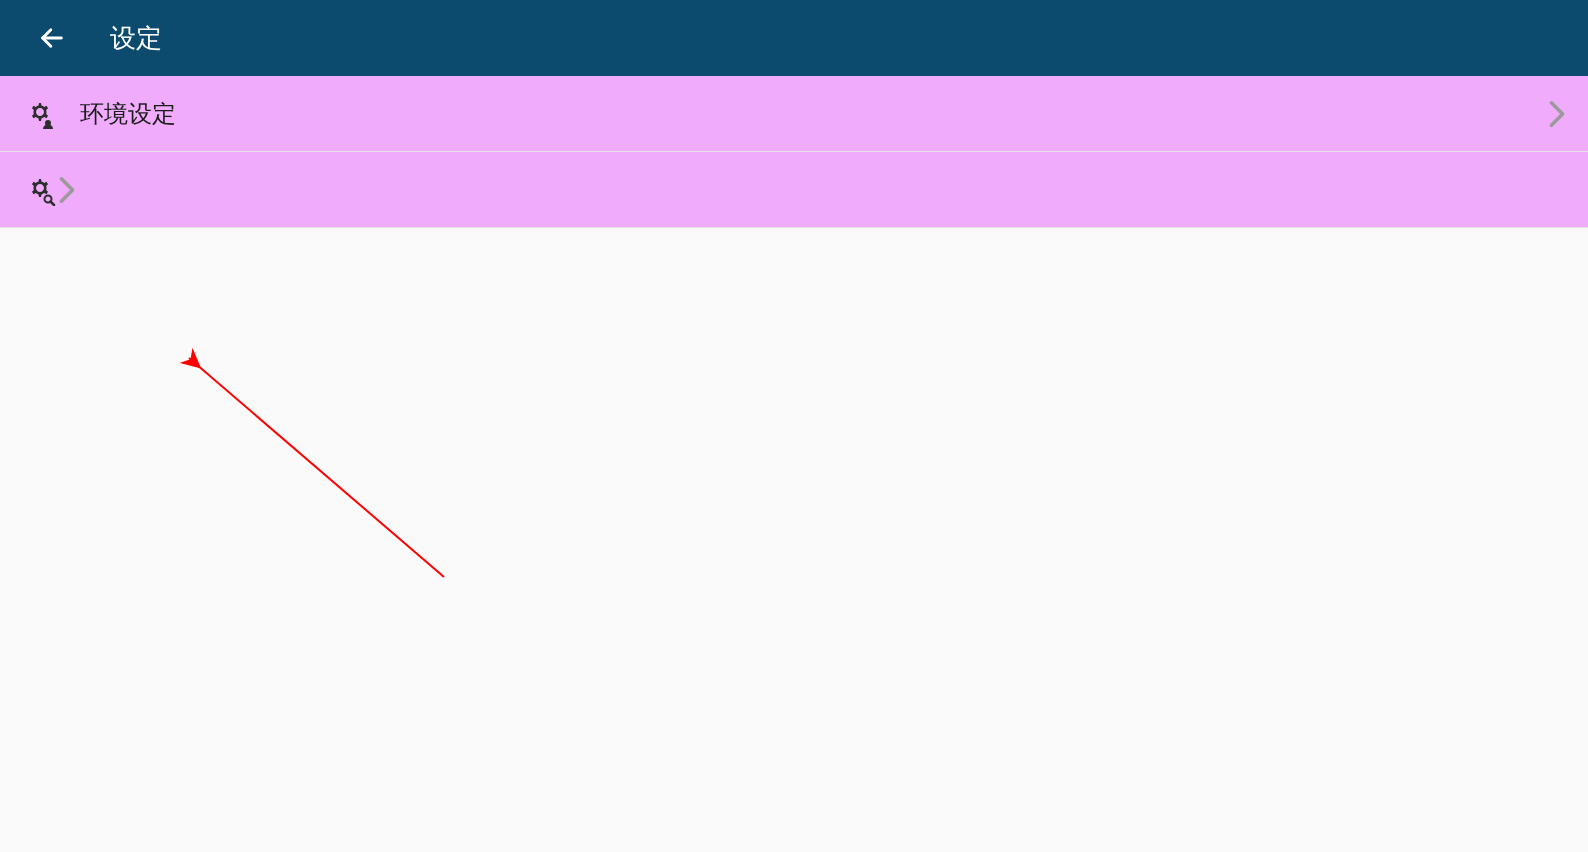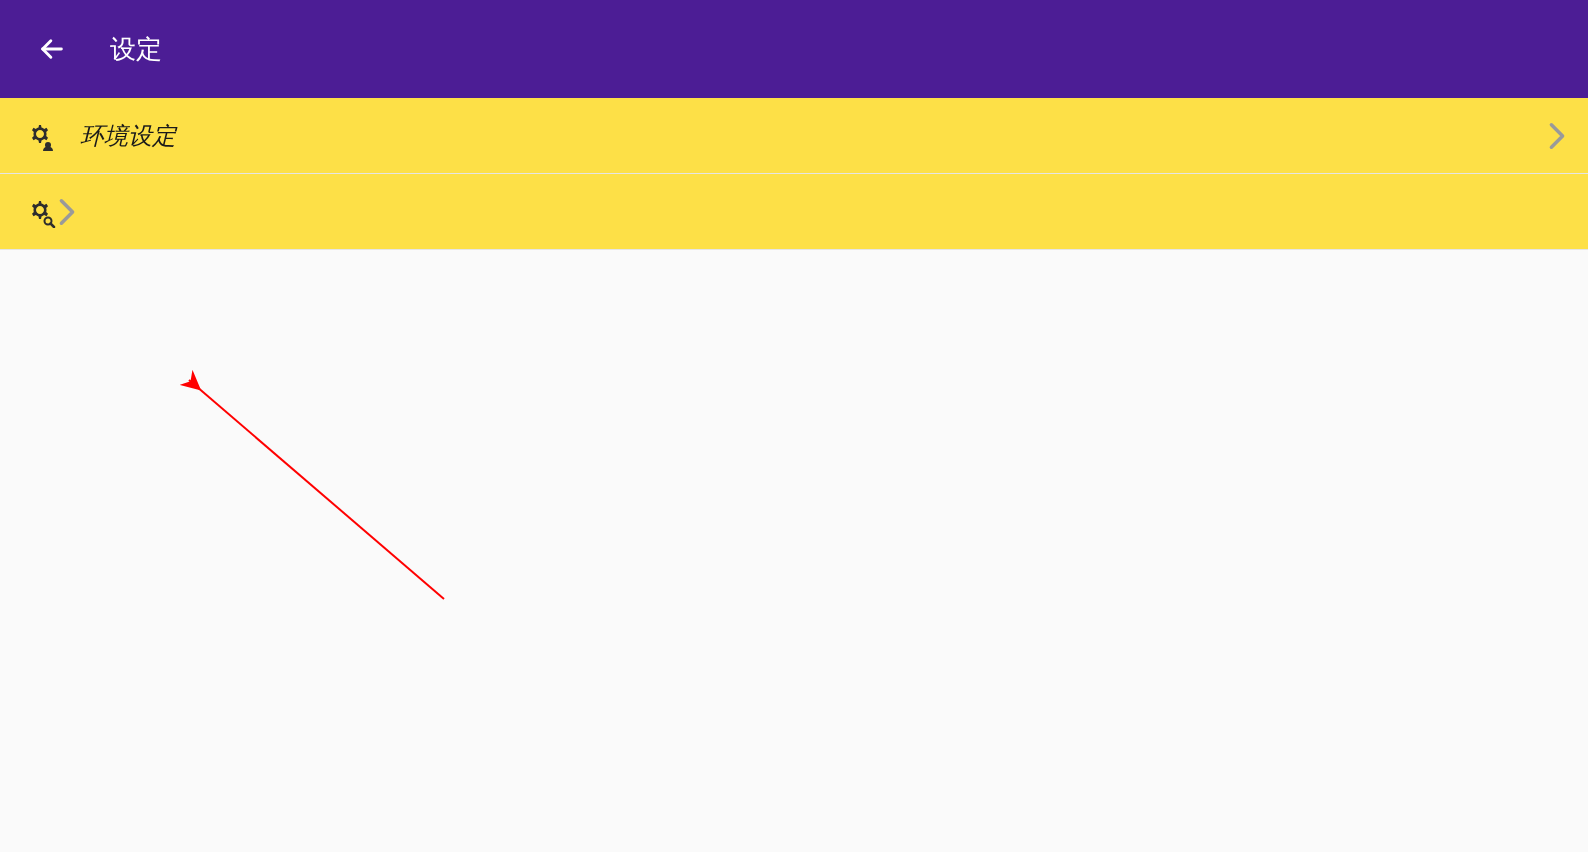--- a/index.html
+++ b/index.html
@@ -11,22 +11,22 @@
     body {
       font-family: -apple-system, BlinkMacSystemFont, "Segoe UI", "PingFang SC", "Microsoft YaHei", sans-serif;
       background-color: #fafafa;
       width: 1588px;
       height: 852px;
       overflow: hidden;
       position: relative;
     }
 
     .header {
-      background-color: #4c1d95;
-      height: 98px;
+      background-color: #0c4a6e;
+      height: 76px;
       display: flex;
       align-items: center;
       padding-left: 30px;
     }
 
     .back-button {
       width: 44px;
       height: 44px;
       display: flex;
       align-items: center;
@@ -41,22 +41,21 @@
     }
 
     .header-title {
       color: #ffffff;
       font-size: 26px;
       font-weight: 400;
       margin-left: 36px;
     }
 
     .list {
-      background-color: #fde047;
-      font-style: italic;
+      background-color: #f0abfc;
     }
 
     .list-item {
       display: flex;
       align-items: center;
       height: 76px;
       padding: 0 22px;
       border-bottom: 1px solid #e5e5e5;
       cursor: pointer;
     }

